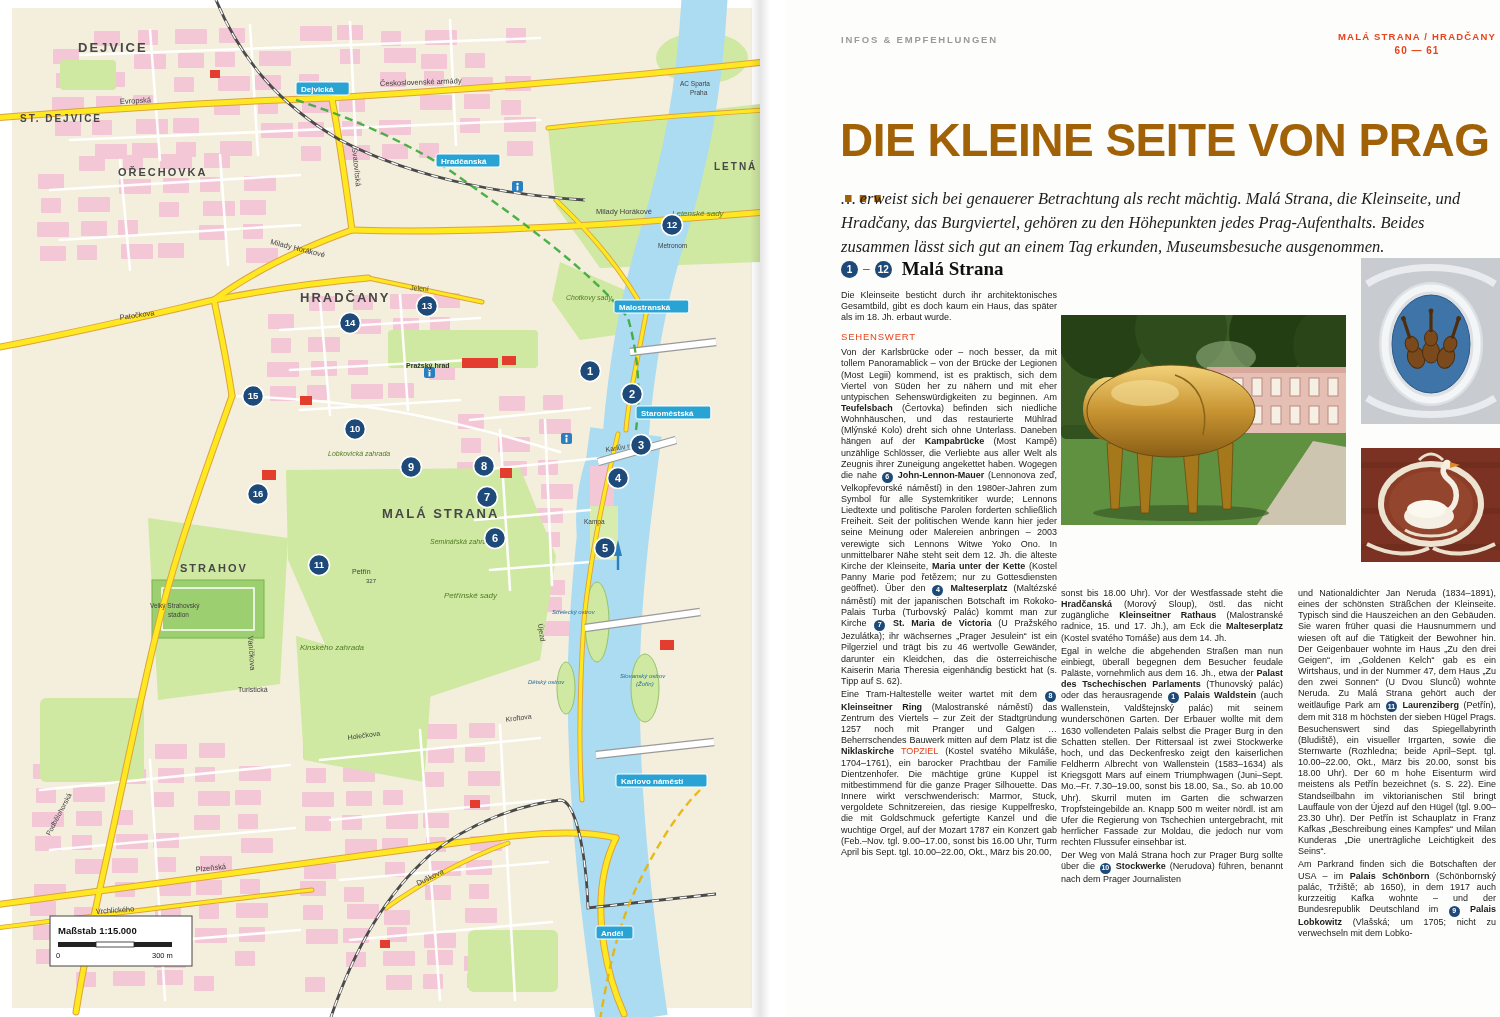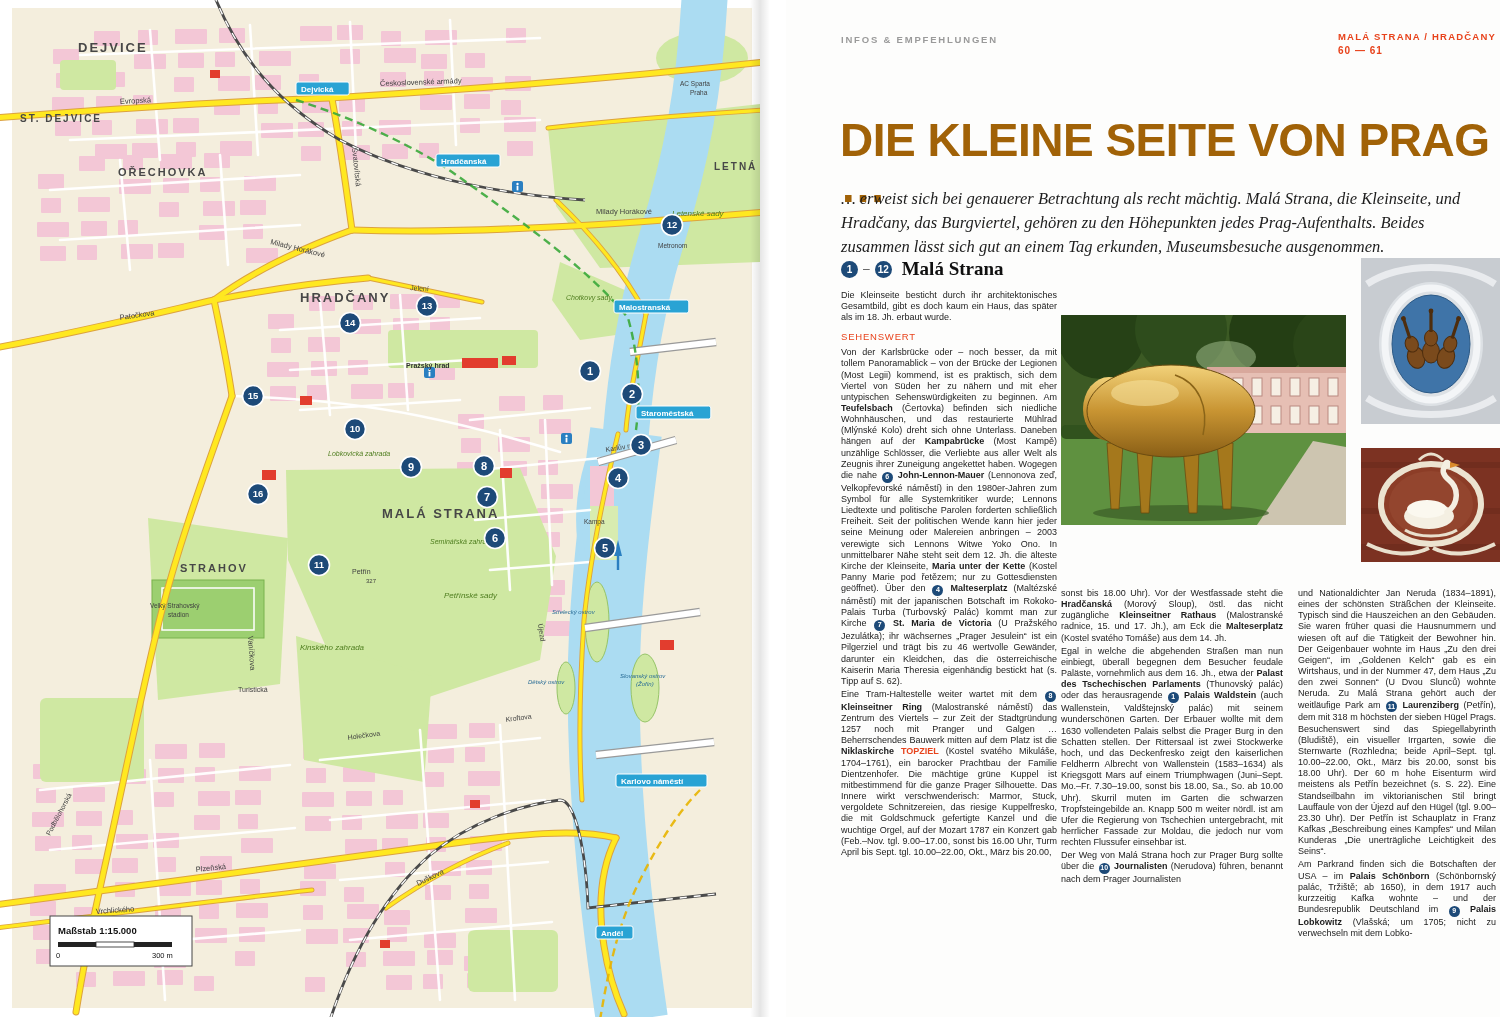--- a/index.html
+++ b/index.html
@@ -27,38 +27,38 @@
   .railbase{fill:none;stroke:#4a4a4a;stroke-width:2.8;}
   .raildash{fill:none;stroke:#ffffff;stroke-width:1.4;stroke-dasharray:7 7;}
   .mlineA{fill:none;stroke:#3aa83a;stroke-width:2.4;stroke-dasharray:8 5;opacity:.9;}
   .mlineB{fill:none;stroke:#e8b400;stroke-width:2.4;stroke-dasharray:8 5;opacity:.9;}
   .bridgec{fill:none;stroke:#9a9a9a;stroke-width:8.5;stroke-linecap:butt;}
   .bridgef{fill:none;stroke:#ffffff;stroke-width:6;stroke-linecap:butt;}
 
   
   .pr{position:absolute;}
   .hdr-left{left:55px;top:34px;color:#9a9a9a;font-size:9.5px;font-weight:bold;letter-spacing:1.8px;}
-  .hdr-right-wrap{right:30px;top:31px;text-align:left;}
+  .hdr-right-wrap{right:30px;top:31px;text-align:center;}
   .hdr-right{color:#e8431c;font-size:9.5px;font-weight:bold;letter-spacing:1.2px;}
   .hdr-pages{color:#e8431c;font-size:10px;font-weight:bold;letter-spacing:1px;margin-top:3px;}
   .title{left:54px;top:86px;color:#a16207;font-weight:bold;font-size:46px;letter-spacing:-.5px;line-height:1;}
   .intro{left:55px;top:170px;width:645px;font-family:"Liberation Serif",serif;font-style:italic;
          font-size:16.5px;line-height:1.47;color:#1d1d1d;}
   .section-head{left:55px;top:258px;display:flex;align-items:center;gap:5px;}
   .sec-marker{width:17px;height:17px;border-radius:50%;background:#1d4a78;color:#fff;font-size:10px;
               font-weight:bold;display:inline-flex;align-items:center;justify-content:center;}
   .sec-dash{color:#555;font-size:12px;}
   .sec-title{font-family:"Liberation Serif",serif;font-weight:bold;font-size:19px;color:#101010;margin-left:5px;}
   .col{position:absolute;font-size:9px;line-height:1.24;text-align:justify;color:#1c1c1c;overflow:hidden;hyphens:auto;}
   .col p{margin:0 0 2px;}
   .block.lead{margin-bottom:8px;}
   .redhead{color:#e8431c;font-weight:normal;letter-spacing:.8px;font-size:9.5px;margin:4px 0 4px;}
   .im{display:inline-flex;width:11px;height:11px;border-radius:50%;background:#1d4a78;color:#fff;font-size:7px;
       font-weight:bold;align-items:center;justify-content:center;vertical-align:-1px;margin:0 1px;}
-  .redtag{color:#e8431c;font-weight:bold;}
+  .redtag{color:#e8431c;font-weight:normal;}
   figure{position:absolute;margin:0;}
   .ph-main{left:275px;top:315px;width:285px;height:210px;}
   .ph-violins{left:575px;top:258px;width:140px;height:166px;}
   .ph-swan{left:575px;top:448px;width:140px;height:114px;}
   .photo-caption{left:275px;top:532px;width:278px;font-style:italic;font-size:9.3px;line-height:1.35;color:#333;}
   .col0{left:55px;top:290px;width:216px;height:702px;}
   .col1{left:275px;top:588px;width:222px;height:404px;}
   .col2{left:512px;top:588px;width:198px;height:404px;}
 </style>
 </head>
@@ -688,21 +688,21 @@
           <ellipse cx="66" cy="30" rx="34" ry="13" fill="#f7e3a0" opacity="0.55"></ellipse>
           <path d="M96,12 C120,20 130,44 124,72" stroke="#8a6418" stroke-width="1.5" fill="none"></path>
         </g>
       </svg>
     </figure>
 
 
     <div class="col col1">
         <p class="block ">sonst bis 18.00 Uhr). Vor der Westfassade steht die <strong>Hradčanská</strong> (Morový Sloup), östl. das nicht zugängliche <strong>Kleinseitner Rathaus</strong> (Malostranské radnice, 15. und 17. Jh.), am Eck die <strong>Malteserplatz</strong> (Kostel svatého Tomáše) aus dem 14. Jh.</p>
         <p class="block ">Egal in welche die abgehenden Straßen man nun einbiegt, überall begegnen dem Besucher feudale Paläste, vornehmlich aus dem 16. Jh., etwa der <strong>Palast des Tschechischen Parlaments</strong> (Thunovský palác) oder das herausragende <span class="im">1</span><strong> Palais Waldstein</strong> (auch Wallenstein, Valdštejnský palác) mit seinem wunderschönen Garten. Der Erbauer wollte mit dem 1630 vollendeten Palais selbst die Prager Burg in den Schatten stellen. Der Rittersaal ist zwei Stockwerke hoch, und das Deckenfresko zeigt den kaiserlichen Feldherrn Albrecht von Wallenstein (1583–1634) als Kriegsgott Mars auf einem Triumphwagen (Juni–Sept. Mo.–Fr. 7.30–19.00, sonst bis 18.00, Sa., So. ab 10.00 Uhr). Skurril muten im Garten die schwarzen Tropfsteingebilde an. Knapp 500 m weiter nördl. ist am Ufer die Regierung von Tschechien untergebracht, mit herrlicher Fassade zur Moldau, die jedoch nur vom rechten Flussufer einsehbar ist.</p>
-        <p class="block ">Der Weg von Malá Strana hoch zur Prager Burg sollte über die <span class="im">10</span><strong> Journalisten</strong> (Nerudova) führen, benannt nach dem Prager Journalisten</p>
+        <p class="block ">Der Weg von Malá Strana hoch zur Prager Burg sollte über die <span class="im">10</span><strong> Stockwerke</strong> (Nerudova) führen, benannt nach dem Prager Journalisten</p>
       </div>
     <div class="col col2">
         <p class="block ">und Nationaldichter Jan Neruda (1834–1891), eines der schönsten Sträßchen der Kleinseite. Typisch sind die Hauszeichen an den Gebäuden. Sie waren früher quasi die Hausnummern und wiesen oft auf die Tätigkeit der Bewohner hin. Der Geigenbauer wohnte im Haus „Zu den drei Geigen“, im „Goldenen Kelch“ gab es ein Wirtshaus, und in der Nummer 47, dem Haus „Zu den zwei Sonnen“ (U Dvou Slunců) wohnte Neruda. Zu Malá Strana gehört auch der weitläufige Park am <span class="im">11</span><strong> Laurenziberg</strong> (Petřín), dem mit 318 m höchsten der sieben Hügel Prags. Besuchenswert sind das Spiegellabyrinth (Bludiště), ein visueller Irrgarten, sowie die Sternwarte (Rozhledna; beide April–Sept. tgl. 10.00–22.00, Okt., März bis 20.00, sonst bis 18.00 Uhr). Der 60 m hohe Eisenturm wird meistens als Petřín bezeichnet (s. S. 22). Eine Standseilbahn im viktorianischen Stil bringt Lauffaule von der Újezd auf den Hügel (tgl. 9.00–23.30 Uhr). Der Petřín ist Schauplatz in Franz Kafkas „Beschreibung eines Kampfes“ und Milan Kunderas „Die unerträgliche Leichtigkeit des Seins“.</p>
         <p class="block ">Am Parkrand finden sich die Botschaften der USA – im <strong>Palais Schönborn</strong> (Schönbornský palác, Tržiště; ab 1650), in dem 1917 auch kurzzeitig Kafka wohnte – und der Bundesrepublik Deutschland im <span class="im">9</span><strong> Palais Lobkowitz</strong> (Vlašská; um 1705; nicht zu verwechseln mit dem Lobko-</p>
       </div>
 
     <figure class="ph-violins">
       <svg viewBox="0 0 140 166" width="140" height="166">
         <defs>
           <g id="violin">

